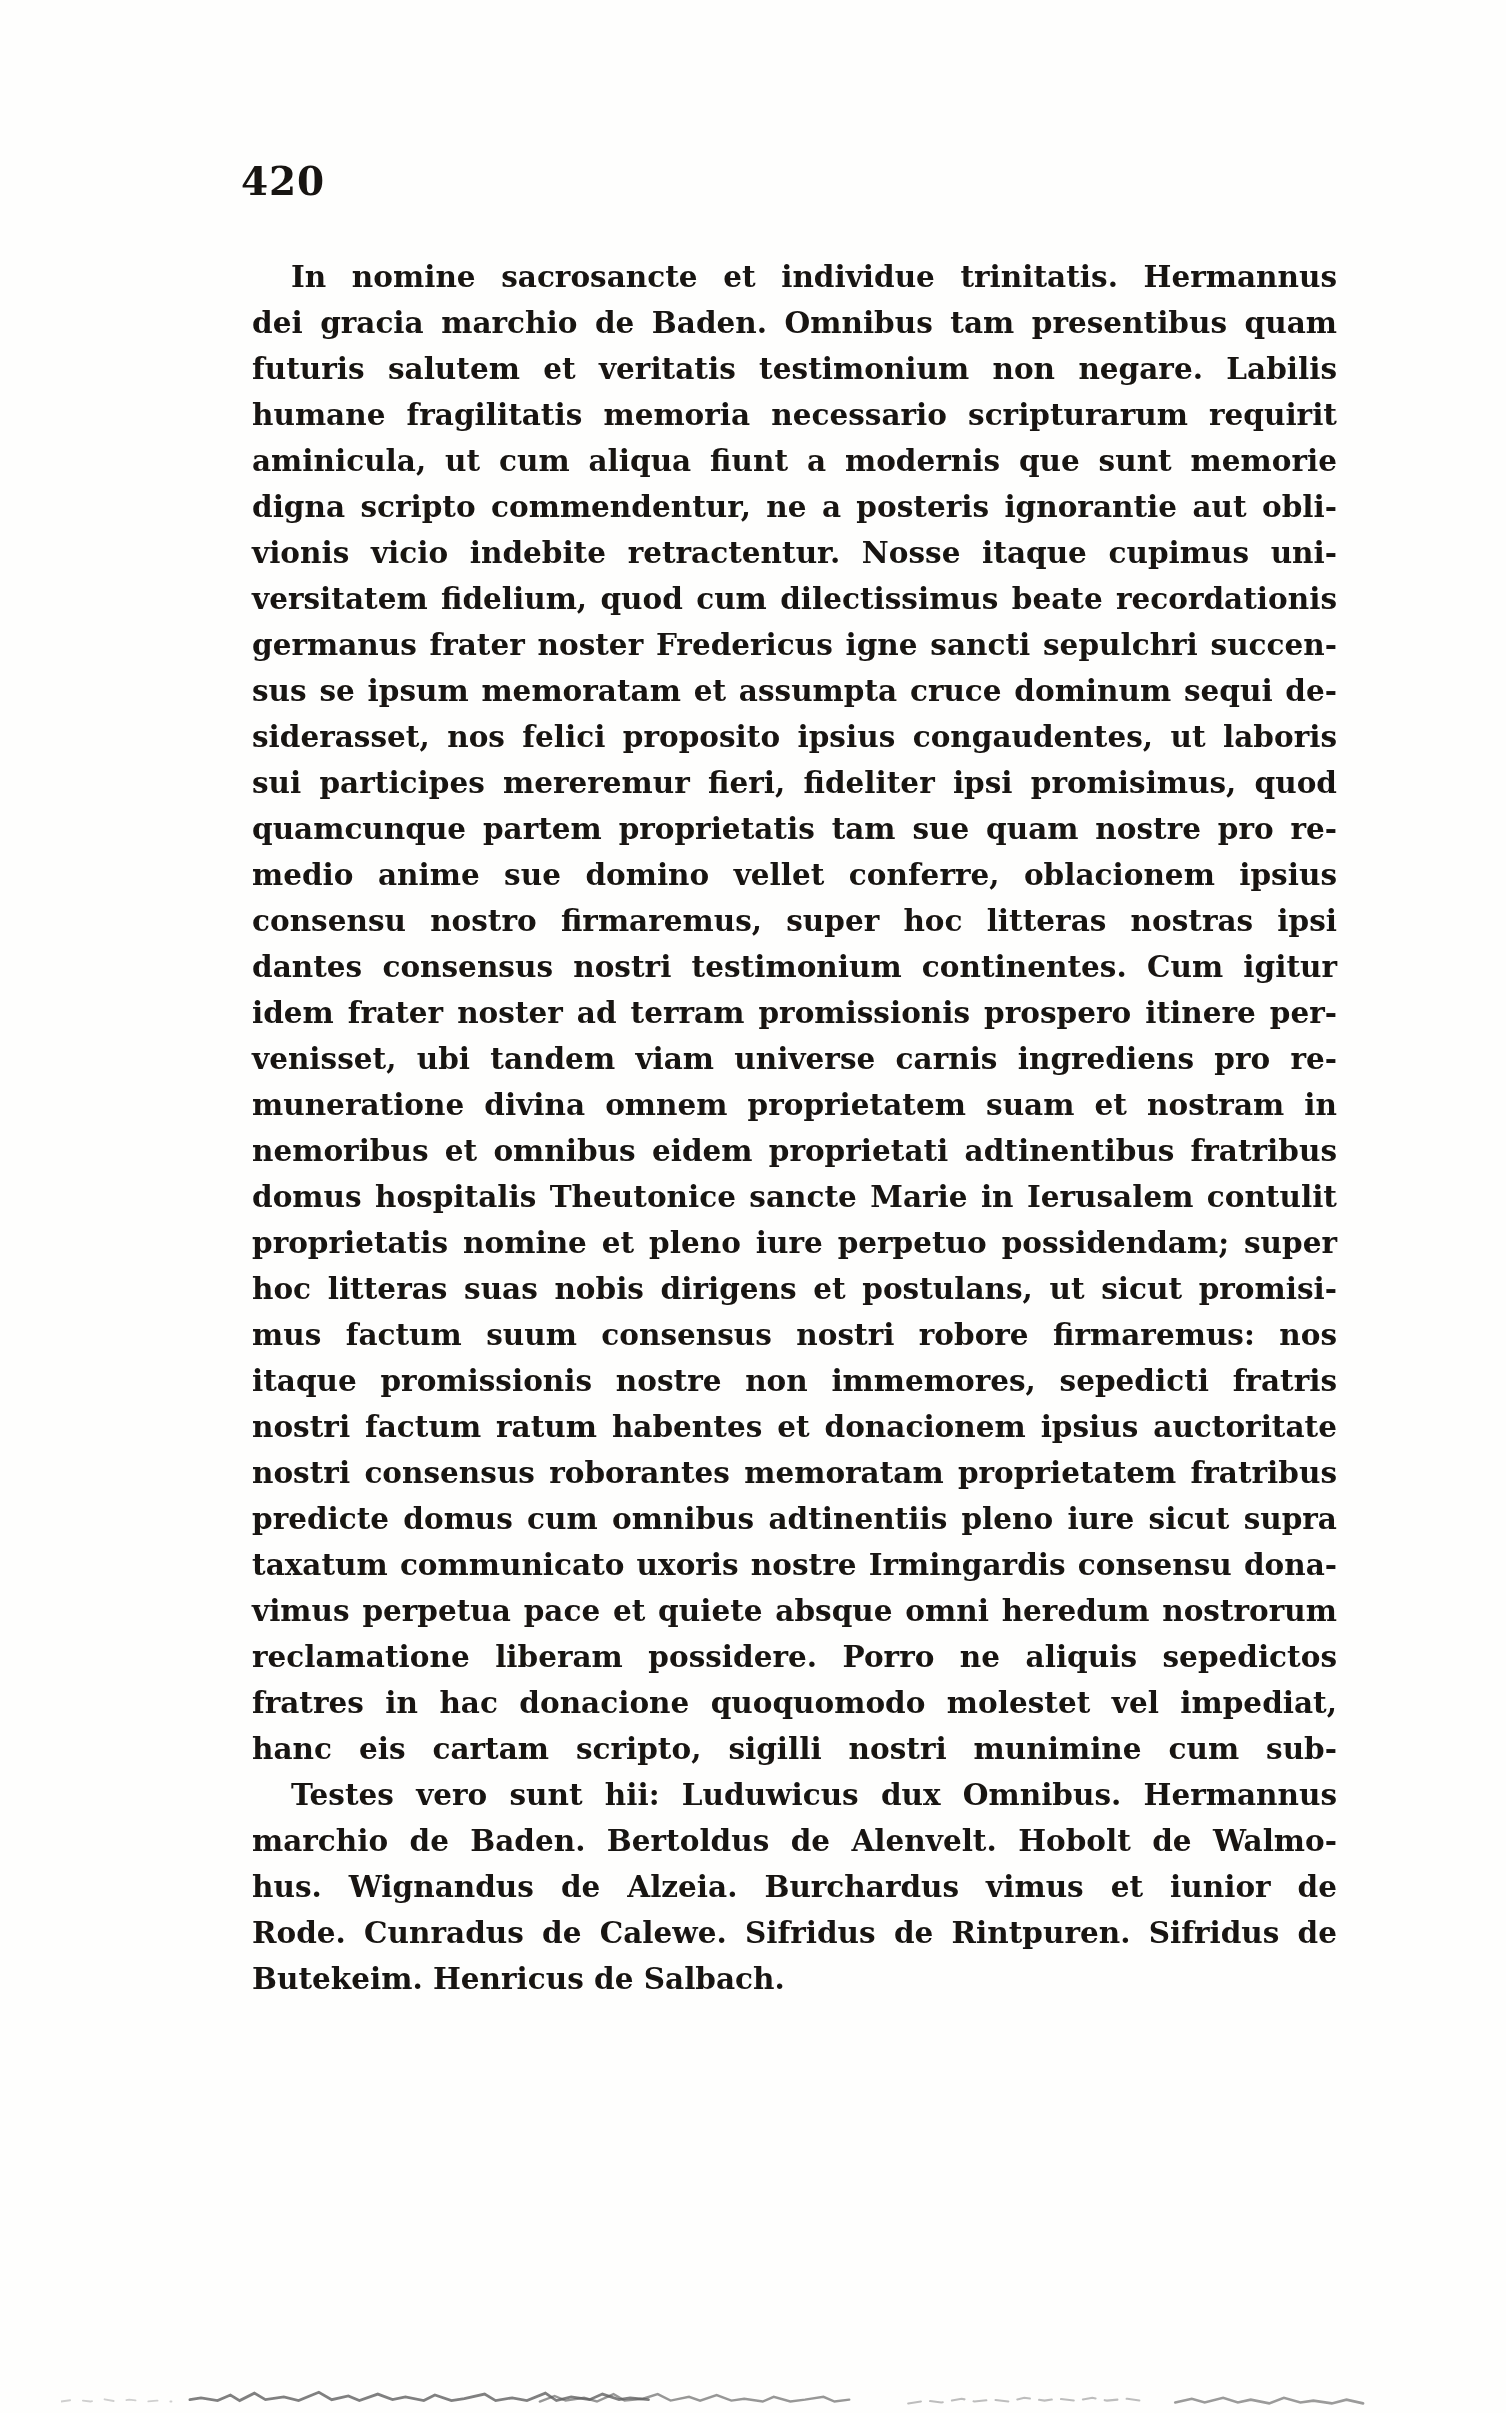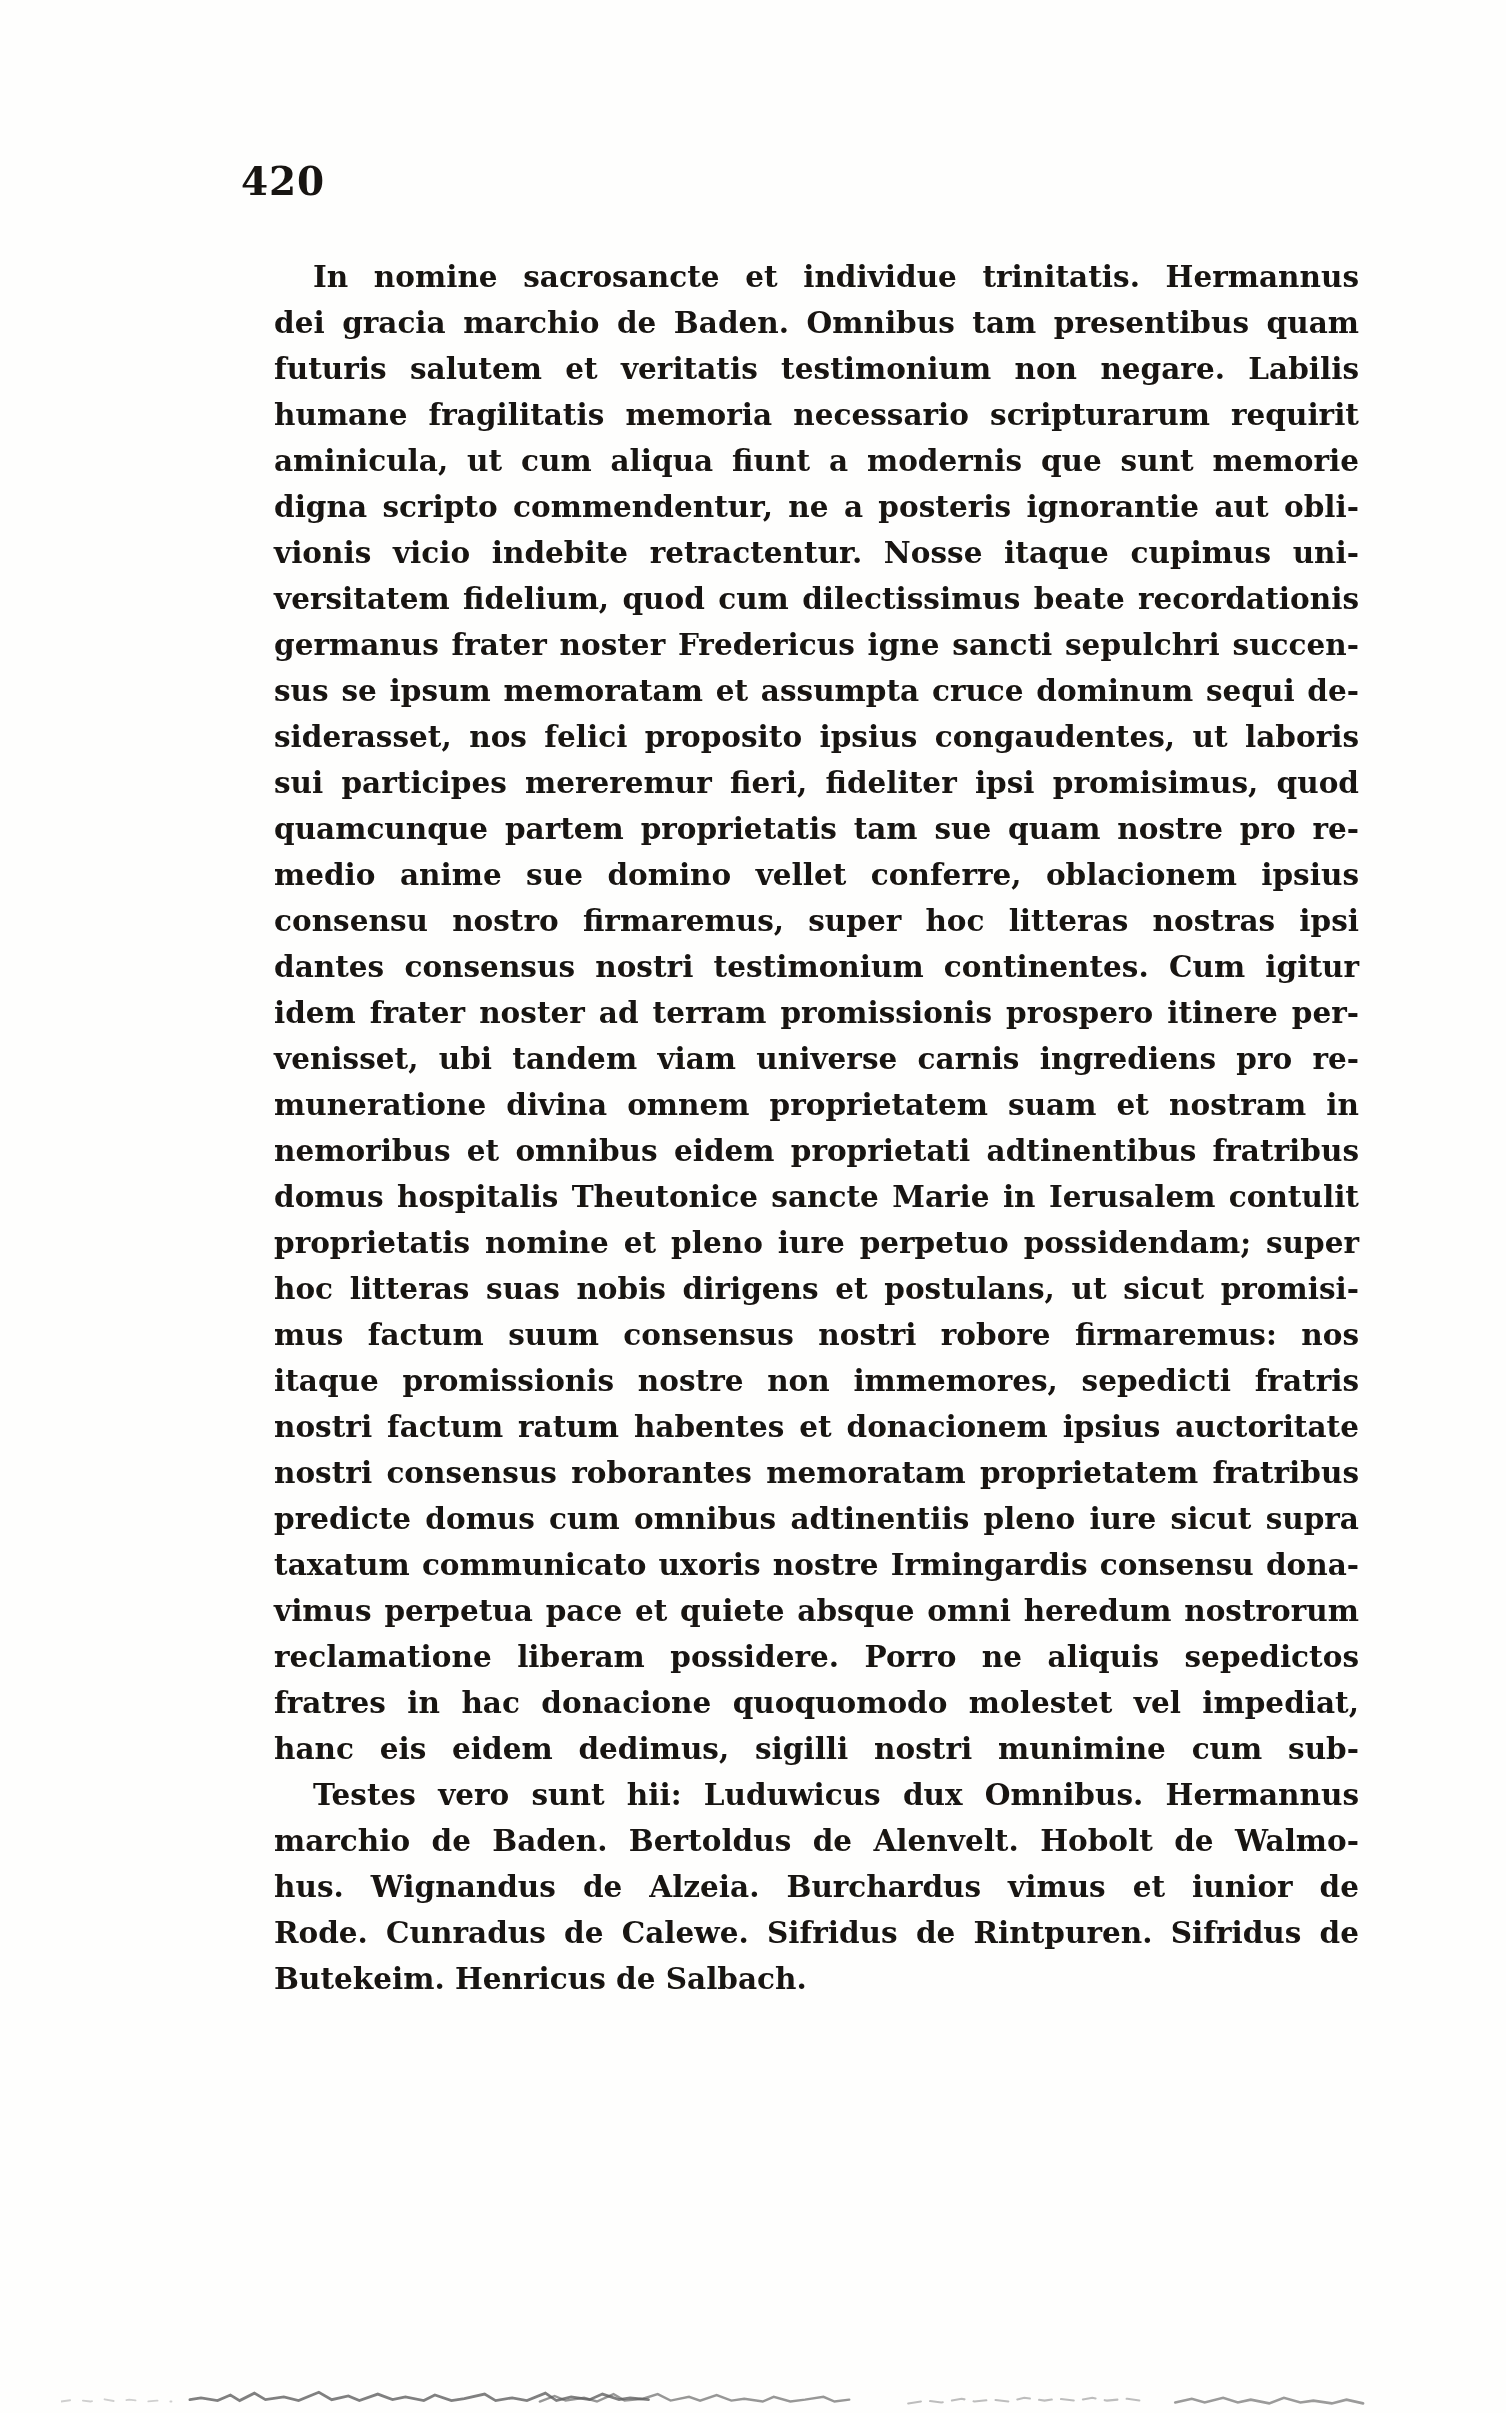--- a/index.html
+++ b/index.html
@@ -19,21 +19,21 @@
     position: absolute;
     left: 227px;
     top: 158px;
     font-size: 39px;
     font-weight: 700;
     letter-spacing: 0.9px;
     margin-left: 14px;
   }
   .text-block {
     position: absolute;
-    left: 274px;
+    left: 252px;
     top: 254px;
     width: 1085px;
     font-size: 29.5px;
     font-weight: 700;
     line-height: 46px;
   }
   .line {
     text-align: justify;
     text-align-last: justify;
     white-space: normal;
@@ -86,21 +86,21 @@
     <div class="line">hoc litteras suas nobis dirigens et postulans, ut sicut promisi-</div>
     <div class="line">mus factum suum consensus nostri robore firmaremus: nos</div>
     <div class="line">itaque promissionis nostre non immemores, sepedicti fratris</div>
     <div class="line">nostri factum ratum habentes et donacionem ipsius auctoritate</div>
     <div class="line">nostri consensus roborantes memoratam proprietatem fratribus</div>
     <div class="line">predicte domus cum omnibus adtinentiis pleno iure sicut supra</div>
     <div class="line">taxatum communicato uxoris nostre Irmingardis consensu dona-</div>
     <div class="line">vimus perpetua pace et quiete absque omni heredum nostrorum</div>
     <div class="line">reclamatione liberam possidere. Porro ne aliquis sepedictos</div>
     <div class="line">fratres in hac donacione quoquomodo molestet vel impediat,</div>
-    <div class="line">hanc eis eidem dedimus, sigilli nostri munimine cum sub-</div>
+    <div class="line">hanc eis cartam scripto, sigilli nostri munimine cum sub-</div>
     <div class="line indent">Testes vero sunt hii: Luduwicus dux Omnibus. Hermannus</div>
     <div class="line">marchio de Baden. Bertoldus de Alenvelt. Hobolt de Walmo-</div>
     <div class="line">hus. Wignandus de Alzeia. Burchardus vimus et iunior de</div>
     <div class="line">Rode. Cunradus de Calewe. Sifridus de Rintpuren. Sifridus de</div>
     <div class="line natural">Butekeim. Henricus de Salbach.</div>
   </div>
 
 <svg class="bottom-artifact" viewBox="0 0 1516 30" preserveAspectRatio="none">
   <path d="M140,20 l12,-2 18,3 14,-6 10,6 16,-8 12,7 20,-3 16,4 22,-9 14,8 18,-4 12,5 20,-7 16,6 14,-3 20,4 12,-6 18,6 14,-2 22,-5 12,7 18,-3 16,3 20,-8 12,8 16,-4 20,3 14,-6 18,6 12,-2 20,2" fill="none" stroke="#565656" stroke-width="3" stroke-linecap="round" opacity="0.75"></path>
   <path d="M520,22 l16,-6 12,5 20,-3 14,4 18,-8 12,7 20,-2 16,-5 14,7 20,-4 12,4 18,-6 16,6 14,-2 20,3 12,-5 18,5 16,-2 20,-3 12,5 16,-2" fill="none" stroke="#606060" stroke-width="2.6" stroke-linecap="round" opacity="0.65"></path>

